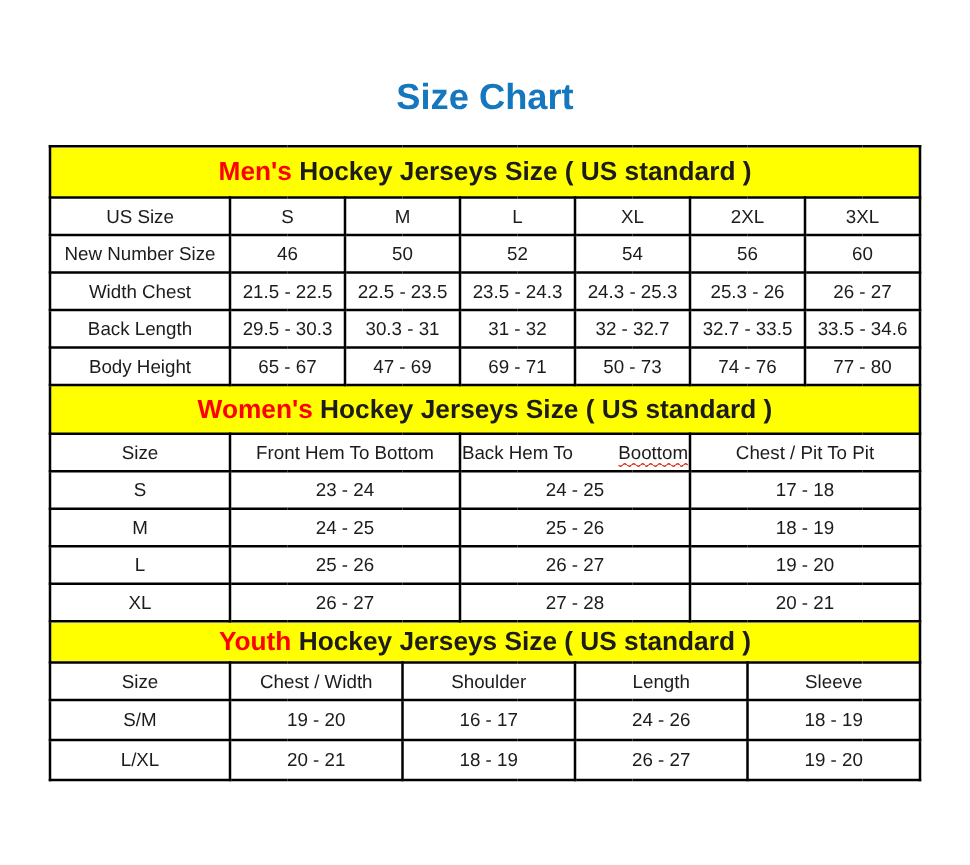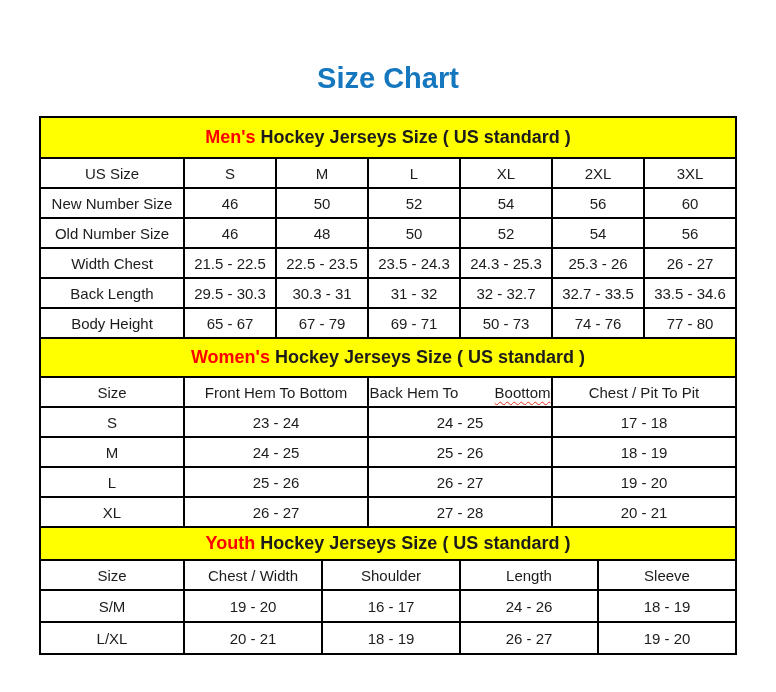--- a/index.html
+++ b/index.html
@@ -35,21 +35,21 @@
     vertical-align: middle;
     padding: 0;
     font-size: 15px;
     overflow: hidden;
     white-space: nowrap;
   }
   table.size-chart th { font-weight: normal; }
   table.size-chart td { font-weight: normal; }
   tr.section-band td {
     background: #FFFF00;
-    font-size: 18px;
+    font-size: 21px;
     font-weight: bold;
     height: 38px;
   }
   tr.section-band.band-men   td { height: 39px; }
   tr.section-band.band-women td { height: 37px; }
   tr.section-band.band-youth td { height: 31px; margin-top: 12px; }
   tr.section-band .accent { color: #FF0000; }
   tr.header-row th, tr.data-row th, tr.data-row td { height: 28px; }
   tbody.youth-body tr.data-row th,
   tbody.youth-body tr.data-row td { height: 30px; }
@@ -100,50 +100,41 @@
     <tr class="data-row">
       <td>New Number Size</td>
       <td colspan="2">46</td>
       <td colspan="2">50</td>
       <td colspan="2">52</td>
       <td colspan="2">54</td>
       <td colspan="2">56</td>
       <td colspan="2">60</td>
     </tr>
     <tr class="data-row">
-      <td>Old Number Size</td>
-      <td colspan="2">46</td>
-      <td colspan="2">48</td>
-      <td colspan="2">50</td>
-      <td colspan="2">52</td>
-      <td colspan="2">54</td>
-      <td colspan="2">56</td>
-    </tr>
-    <tr class="data-row">
       <td>Width Chest</td>
       <td colspan="2">21.5 - 22.5</td>
       <td colspan="2">22.5 - 23.5</td>
       <td colspan="2">23.5 - 24.3</td>
       <td colspan="2">24.3 - 25.3</td>
       <td colspan="2">25.3 - 26</td>
       <td colspan="2">26 - 27</td>
     </tr>
     <tr class="data-row">
       <td>Back Length</td>
       <td colspan="2">29.5 - 30.3</td>
       <td colspan="2">30.3 - 31</td>
       <td colspan="2">31 - 32</td>
       <td colspan="2">32 - 32.7</td>
       <td colspan="2">32.7 - 33.5</td>
       <td colspan="2">33.5 - 34.6</td>
     </tr>
     <tr class="data-row">
       <td>Body Height</td>
       <td colspan="2">65 - 67</td>
-      <td colspan="2">67 - 79</td>
+      <td colspan="2">47 - 69</td>
       <td colspan="2">69 - 71</td>
       <td colspan="2">50 - 73</td>
       <td colspan="2">74 - 76</td>
       <td colspan="2">77 - 80</td>
     </tr>
   </tbody>
 
   <tbody>
     <tr class="section-band band-women">
       <td colspan="13"><span class="accent">Women's</span><span> Hockey Jerseys Size ( US standard )</span></td>

